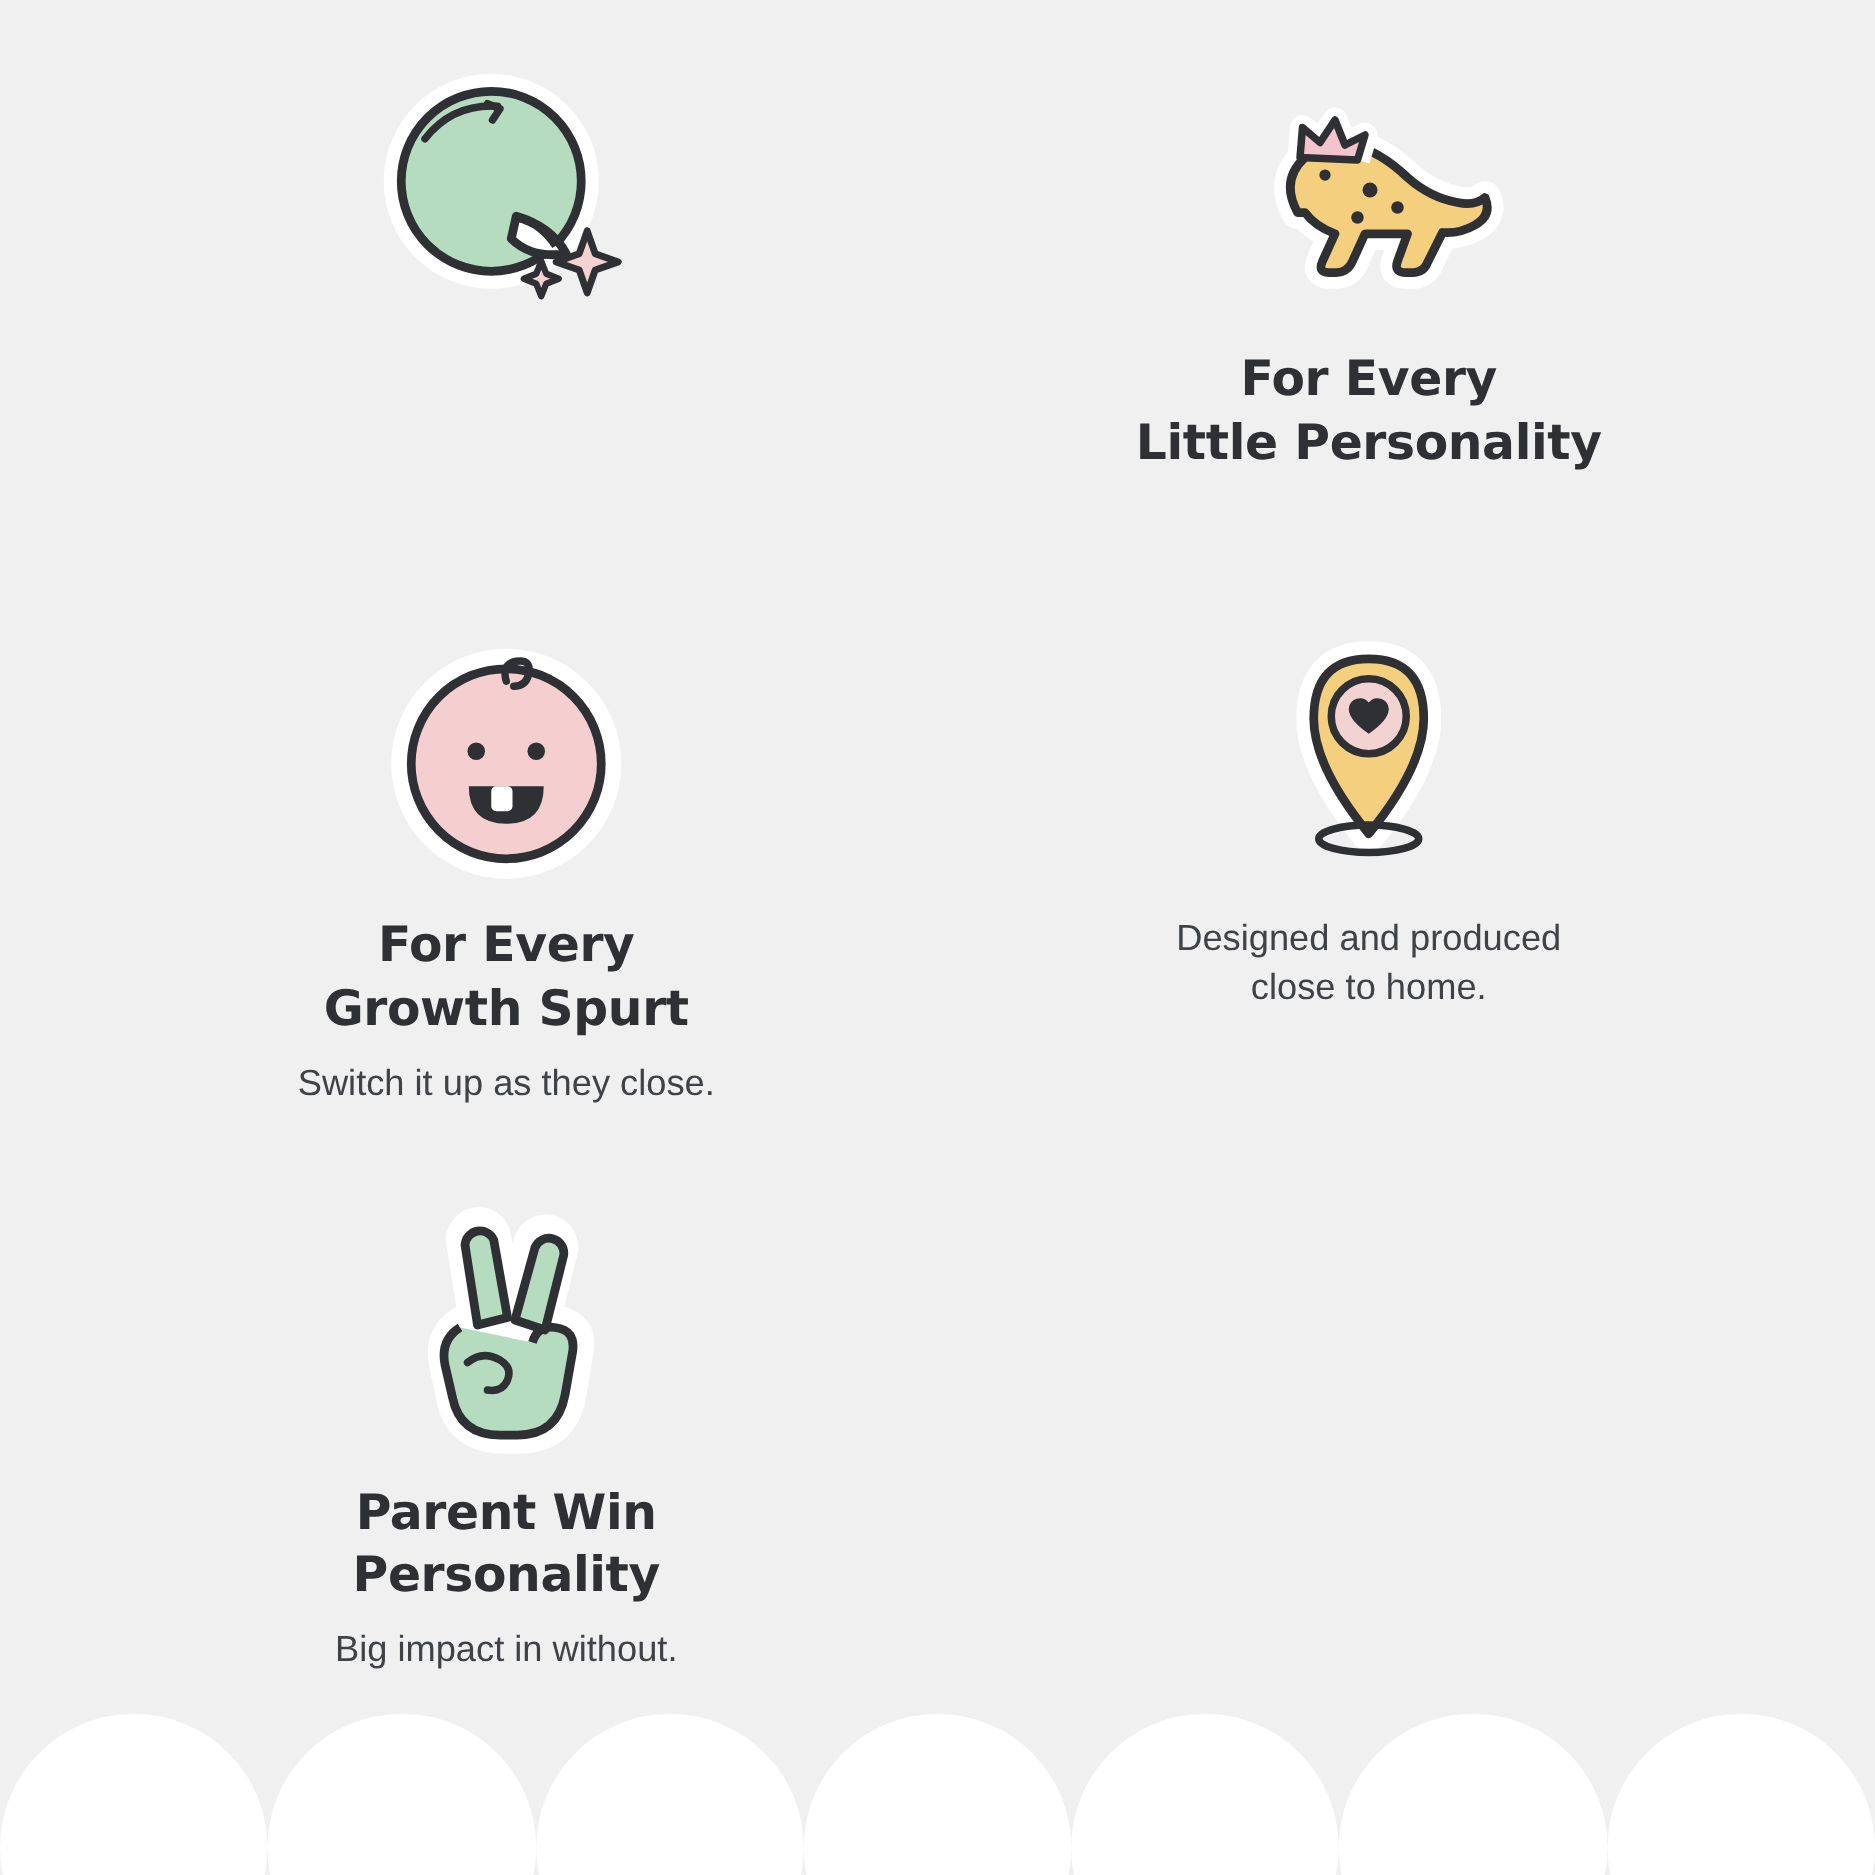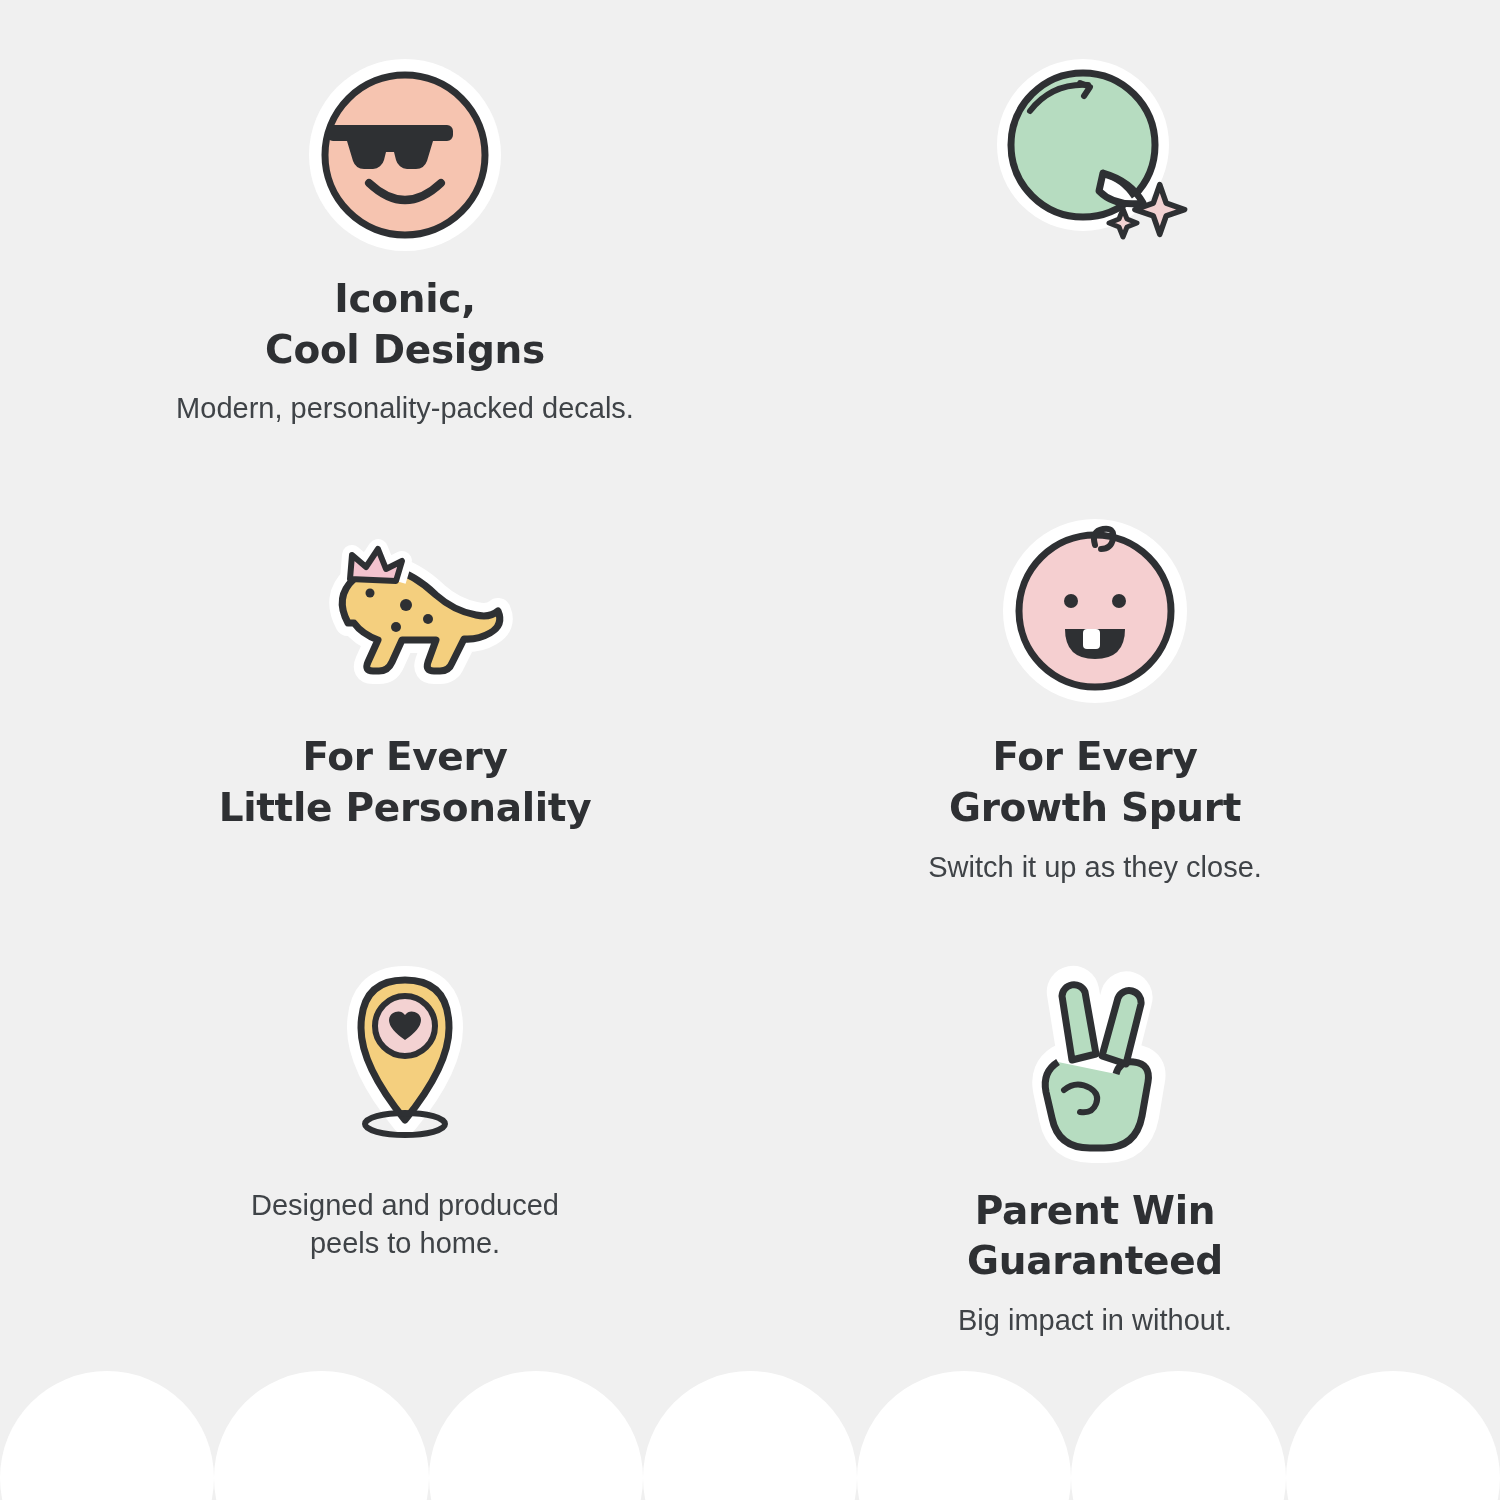--- a/index.html
+++ b/index.html
@@ -76,33 +76,20 @@
     margin-bottom: -85px;
   }
   .row2 .icon-wrap { height: 215px; }
   .row3 .icon-wrap { height: 215px; }
 </style>
 </head>
 <body>
 
 <div class="grid">
 
-  <div class="feature row1">
-    <div class="icon-wrap">
-      <svg width="205" height="205" viewBox="0 0 205 205" xmlns="http://www.w3.org/2000/svg">
-        <circle cx="102" cy="102" r="96" fill="#ffffff"></circle>
-        <circle cx="102" cy="102" r="80" fill="#f6c4b0" stroke="#2e3033" stroke-width="7"></circle>
-        <path d="M57 72 h88 a6 6 0 0 1 6 6 v4 a6 6 0 0 1 -6 6 h-14 l-6 20 a12 12 0 0 1 -11 8 h-9 a12 12 0 0 1 -11 -9 l-2 -8 h-8 l-2 8 a12 12 0 0 1 -11 9 h-9 a12 12 0 0 1 -11 -8 l-6 -20 h-14 a6 6 0 0 1 -6 -6 v-4 a6 6 0 0 1 6 -6 z" fill="#2e3033" transform="translate(-1,0)"></path>
-        <path d="M66 130 q36 34 72 0" fill="none" stroke="#2e3033" stroke-width="8" stroke-linecap="round"></path>
-      </svg>
-    </div>
-    <div class="title">Iconic,
-Cool Designs</div>
-    <div class="desc">Modern, personality-packed decals.</div>
-  </div>
 
   <div class="feature row1">
     <div class="icon-wrap">
       <svg width="215" height="205" viewBox="0 0 215 205" xmlns="http://www.w3.org/2000/svg">
         <circle cx="95" cy="92" r="86" fill="#ffffff"></circle>
         <circle cx="95" cy="92" r="72" fill="#b6dcc0" stroke="#2e3033" stroke-width="7"></circle>
         <path d="M42 58 q22 -28 58 -26" fill="none" stroke="#2e3033" stroke-width="6" stroke-linecap="round"></path>
         <path d="M92 30 l10 4 -6 9" fill="none" stroke="#2e3033" stroke-width="6" stroke-linecap="round" stroke-linejoin="round"></path>
         <path d="M115 120 q28 8 40 30 q-28 4 -44 -12 z" fill="#ffffff" stroke="#2e3033" stroke-width="7" stroke-linejoin="round"></path>
         <path d="M116 122 q18 4 30 22" fill="none" stroke="#2e3033" stroke-width="5"></path>
@@ -152,37 +139,37 @@
     <div class="icon-wrap">
       <svg width="190" height="200" viewBox="0 0 190 200" xmlns="http://www.w3.org/2000/svg">
         <path d="M95 16 q44 0 44 48 q0 38 -44 92 q-44 -54 -44 -92 q0 -48 44 -48 z" fill="#ffffff" stroke="#ffffff" stroke-width="28" stroke-linejoin="round"></path>
         <path d="M95 16 q44 0 44 48 q0 38 -44 92 q-44 -54 -44 -92 q0 -48 44 -48 z" fill="#f4cf7e" stroke="#2e3033" stroke-width="7" stroke-linejoin="round"></path>
         <circle cx="95" cy="62" r="30" fill="#f3d2d2" stroke="#2e3033" stroke-width="6"></circle>
         <path d="M95 76 q-16 -11 -16 -20 a9 9 0 0 1 16 -5 a9 9 0 0 1 16 5 q0 9 -16 20 z" fill="#2e3033"></path>
         <ellipse cx="95" cy="160" rx="40" ry="11" fill="none" stroke="#2e3033" stroke-width="6"></ellipse>
       </svg>
     </div>
     <div class="desc">Designed and produced
-peels to home.</div>
+close to home.</div>
   </div>
 
   <div class="feature row3">
     <div class="icon-wrap">
       <svg width="190" height="200" viewBox="0 0 190 200" xmlns="http://www.w3.org/2000/svg">
         <g>
           <path d="M72 92 l-10 -62 a11 11 0 0 1 22 -4 l10 58 M100 86 l16 -56 a11 11 0 0 1 21 7 l-14 56 M60 96 q-16 10 -12 30 l6 28 q6 30 38 30 h14 q32 0 38 -32 l6 -36 q3 -16 -12 -20" fill="#ffffff" stroke="#ffffff" stroke-width="30" stroke-linejoin="round" stroke-linecap="round"></path>
           <path d="M58 98 q-16 10 -12 30 l6 26 q6 30 38 30 h14 q32 0 38 -32 l6 -34 q3 -18 -14 -20 q-14 -2 -18 12" fill="#b6dcc0" stroke="#2e3033" stroke-width="7" stroke-linejoin="round"></path>
           <path d="M72 96 l-10 -64 a12 12 0 0 1 23 -4 l11 62 z" fill="#b6dcc0" stroke="#2e3033" stroke-width="7" stroke-linejoin="round"></path>
           <path d="M102 92 l16 -58 a12 12 0 0 1 23 6 l-15 60 z" fill="#b6dcc0" stroke="#2e3033" stroke-width="7" stroke-linejoin="round"></path>
           <path d="M64 126 q12 -10 26 -2 q10 6 6 16 q-4 10 -16 8" fill="none" stroke="#2e3033" stroke-width="6" stroke-linecap="round"></path>
         </g>
       </svg>
     </div>
     <div class="title">Parent Win
-Guaranteed</div>
+Personality</div>
     <div class="desc">Big impact in without.</div>
   </div>
 
 </div>
 
 <div class="scallops">
   <div class="scallop"></div>
   <div class="scallop"></div>
   <div class="scallop"></div>
   <div class="scallop"></div>

